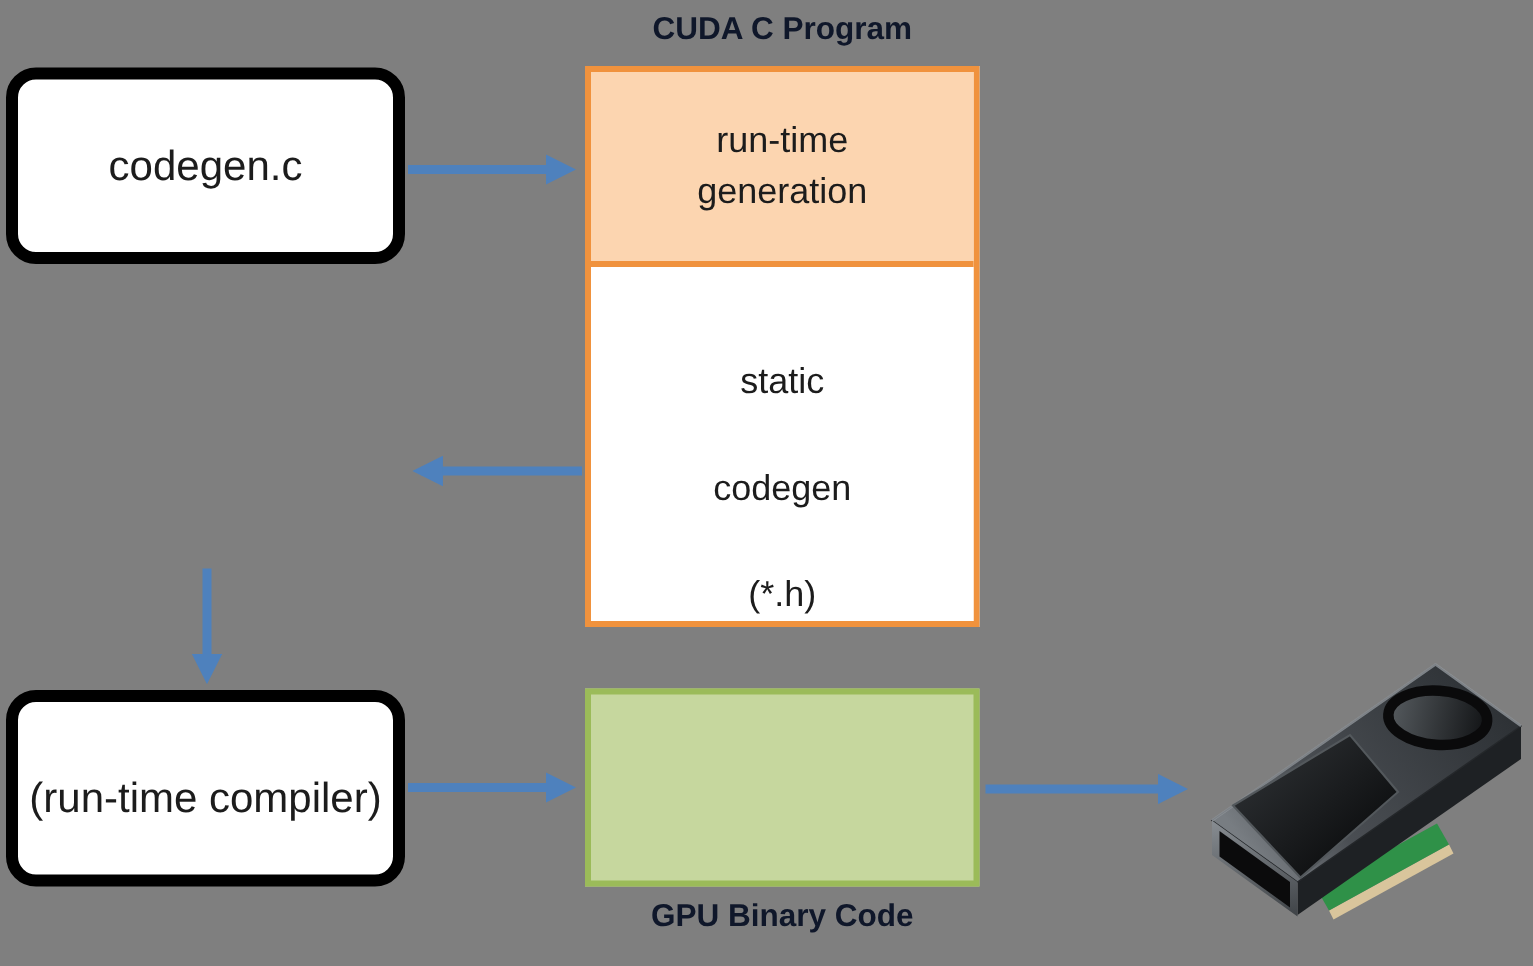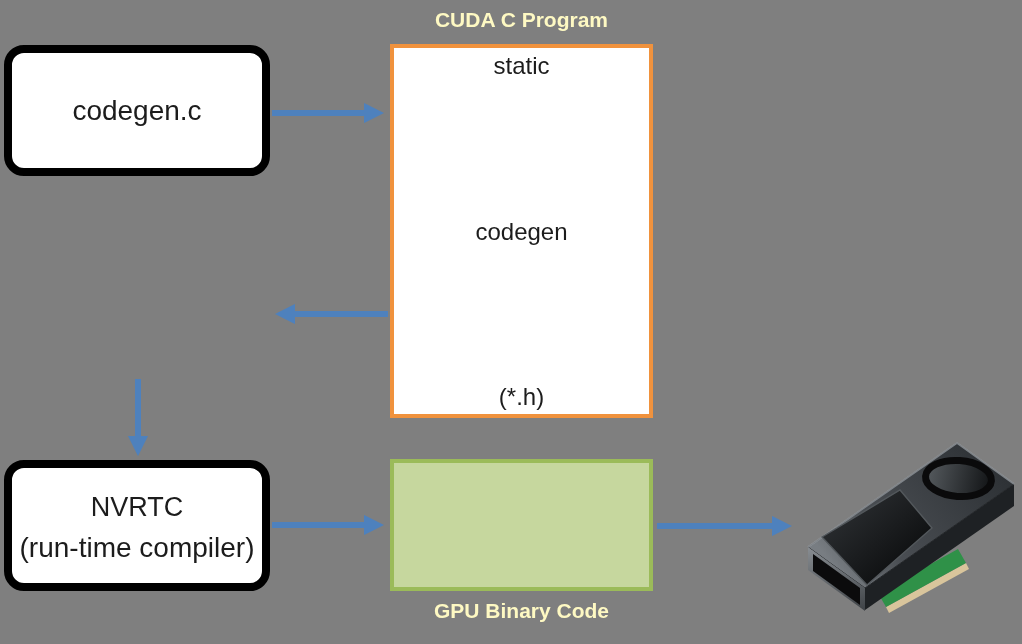--- a/index.html
+++ b/index.html
@@ -59,22 +59,23 @@
     align-items: center;
     justify-content: center;
     text-align: center;
   }
   #static-section {
     flex: 1;
     background: #FFFFFF;
     display: flex;
     flex-direction: column;
     align-items: center;
-    justify-content: space-between;
+    justify-content: flex-end;
     text-align: center;
+    gap: 36px;
   }
   .mid-line { font-size: 24px; line-height: 34px; color: #1C1C1C; }
   #static-section .mid-line { line-height: 35px; }
 
   
   #gpu-binary-box {
     position: absolute;
     left: 390px; top: 459px;
     width: 263px; height: 132px;
     background: #C6D79E;
@@ -82,21 +83,21 @@
   }
 
   
   .caption {
     position: absolute;
     left: 390px;
     width: 263px;
     text-align: center;
     font-weight: bold;
     font-size: 21px;
-    color: #fef9c3;
+    color: #0f172a;
     letter-spacing: 0px;
   }
   #caption-cuda-c-program { top: 8px; }
   #caption-gpu-binary     { top: 599px; }
 
   
   #arrow-layer, #gpu-card {
     position: absolute;
     pointer-events: none;
   }
@@ -111,25 +112,28 @@
   <div class="caption" id="caption-cuda-c-program">CUDA C Program</div>
 
   <div class="caption" id="caption-gpu-binary">GPU Binary Code</div>
 
   <div class="rounded-box" id="box-codegen">
     <span class="box-label">codegen.c</span>
   </div>
 
 
   <div class="rounded-box" id="box-nvrtc">
-    <span class="box-label">NVRTC</span>
     <span class="box-sublabel">(run-time compiler)</span>
   </div>
 
   <div id="cuda-c-program-box">
+    <div id="runtime-section">
+      <span class="mid-line">run-time</span>
+      <span class="mid-line">generation</span>
+    </div>
     <div id="static-section">
       <span class="mid-line">static</span>
       <span class="mid-line">codegen</span>
       <span class="mid-line">(*.h)</span>
     </div>
   </div>
 
   <div id="gpu-binary-box"></div>
 
   <svg id="arrow-layer" viewBox="0 0 1022 644" xmlns="http://www.w3.org/2000/svg">

